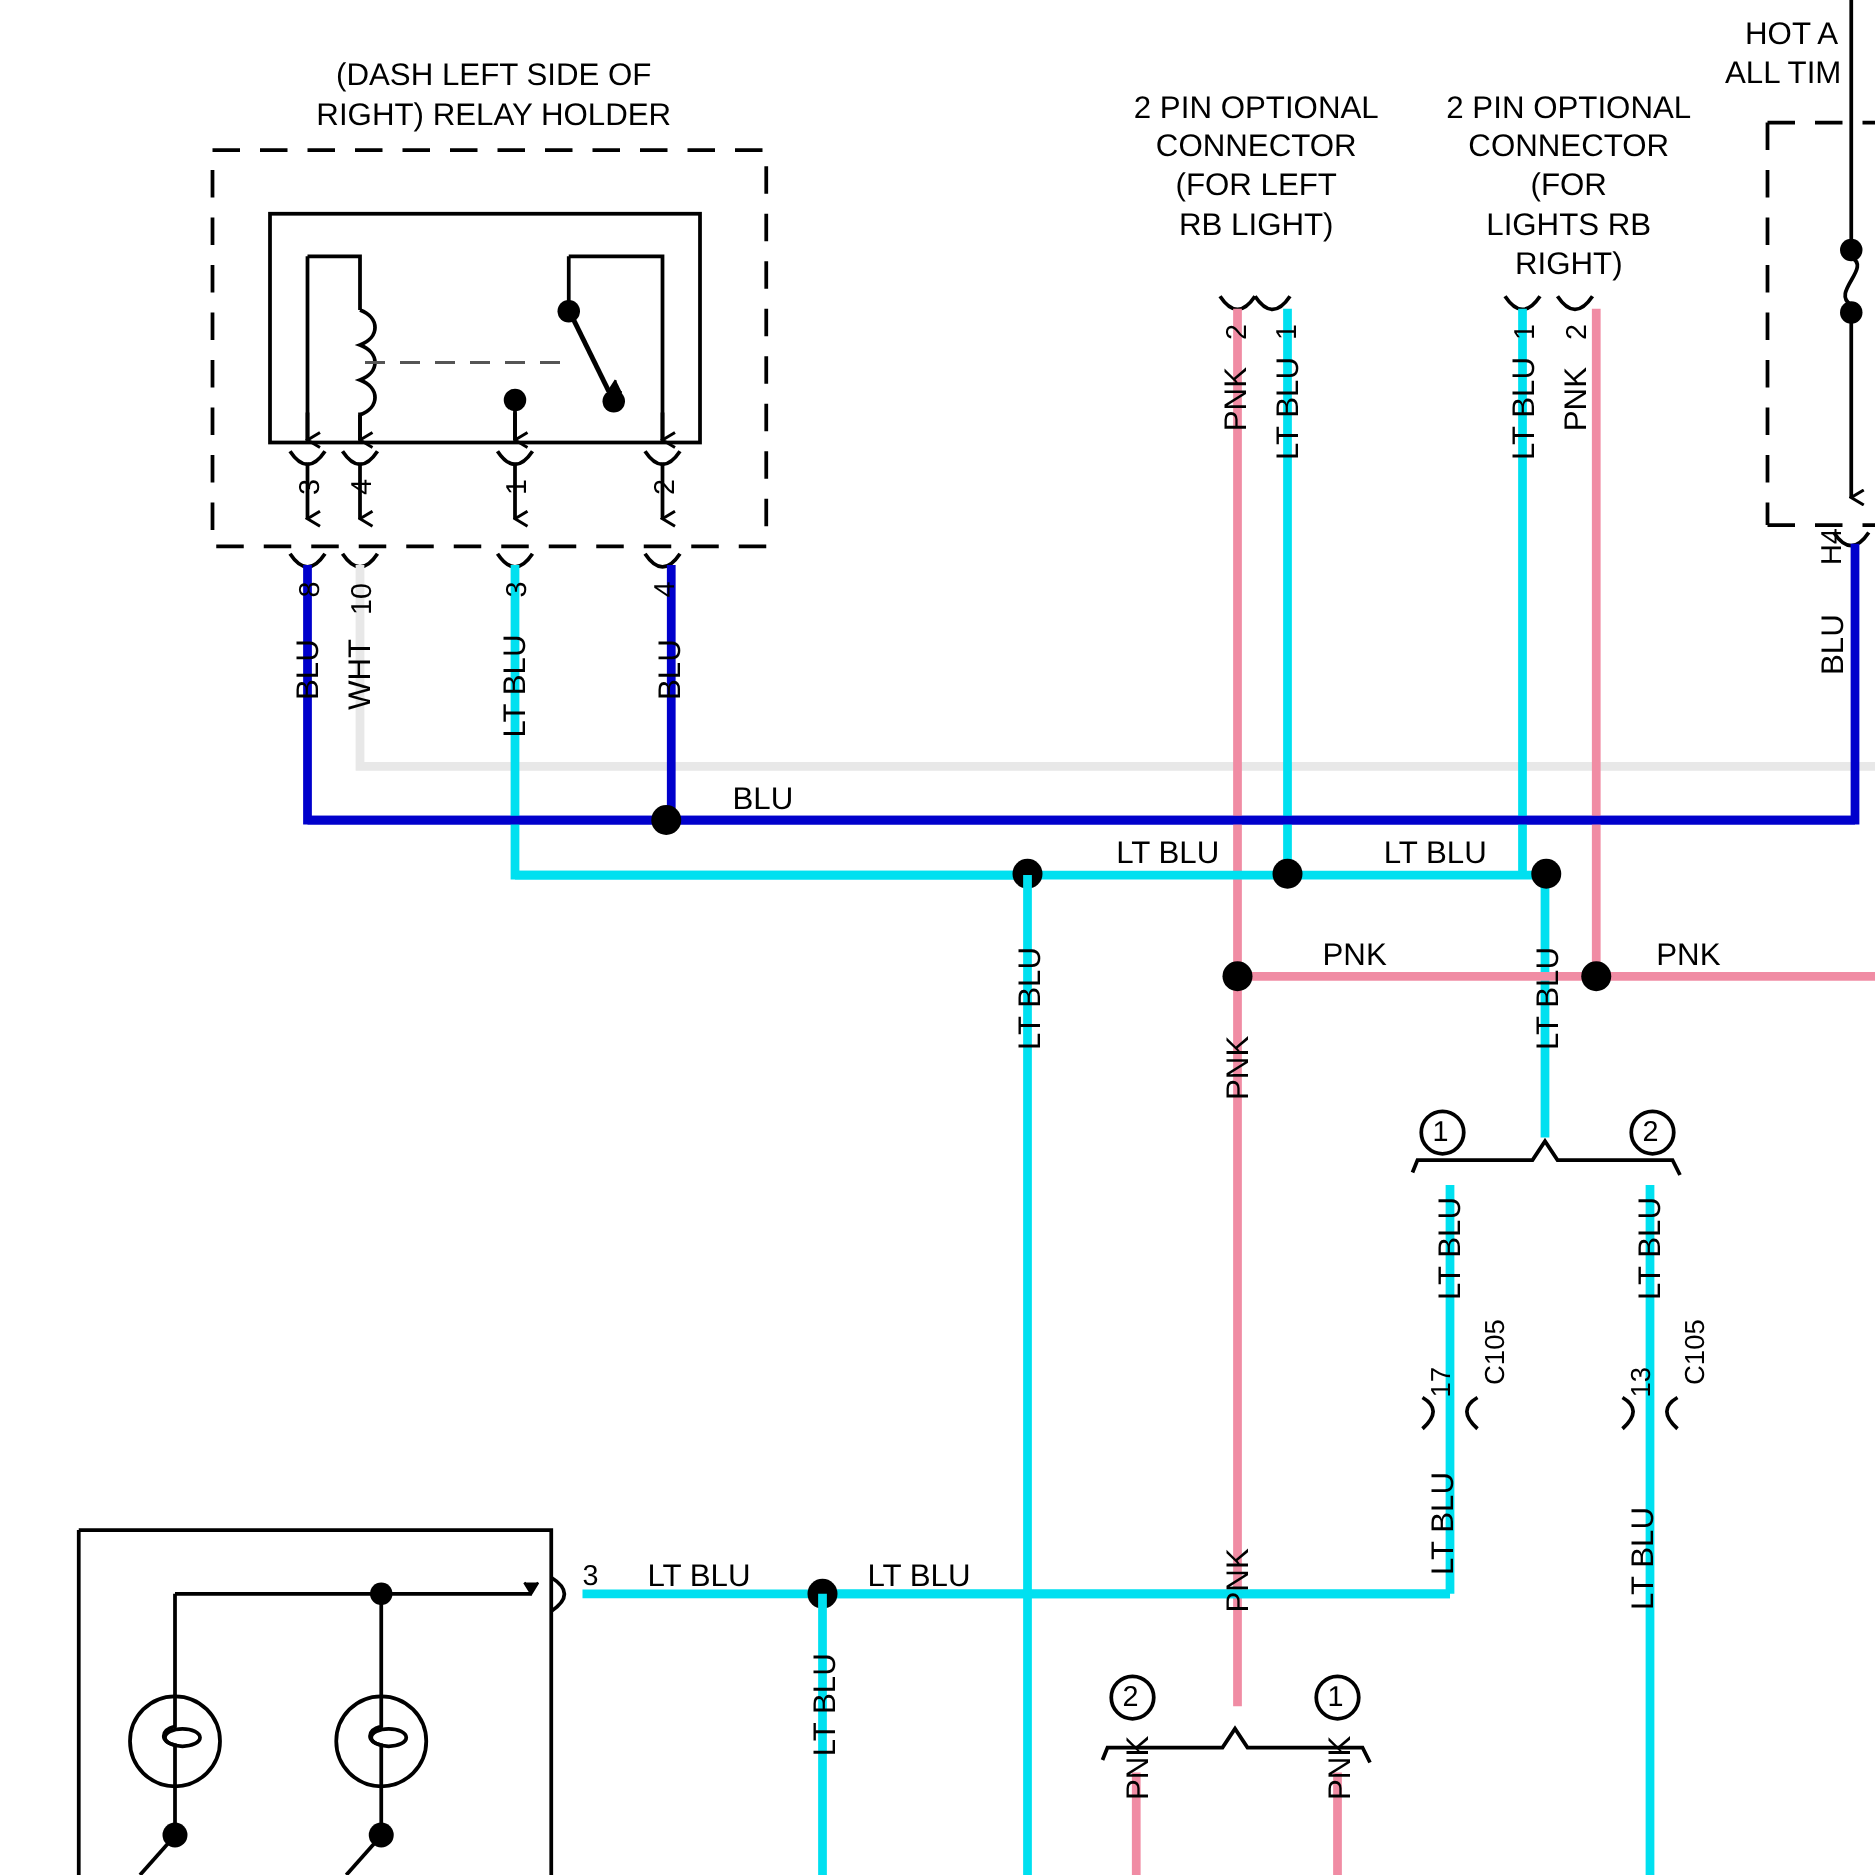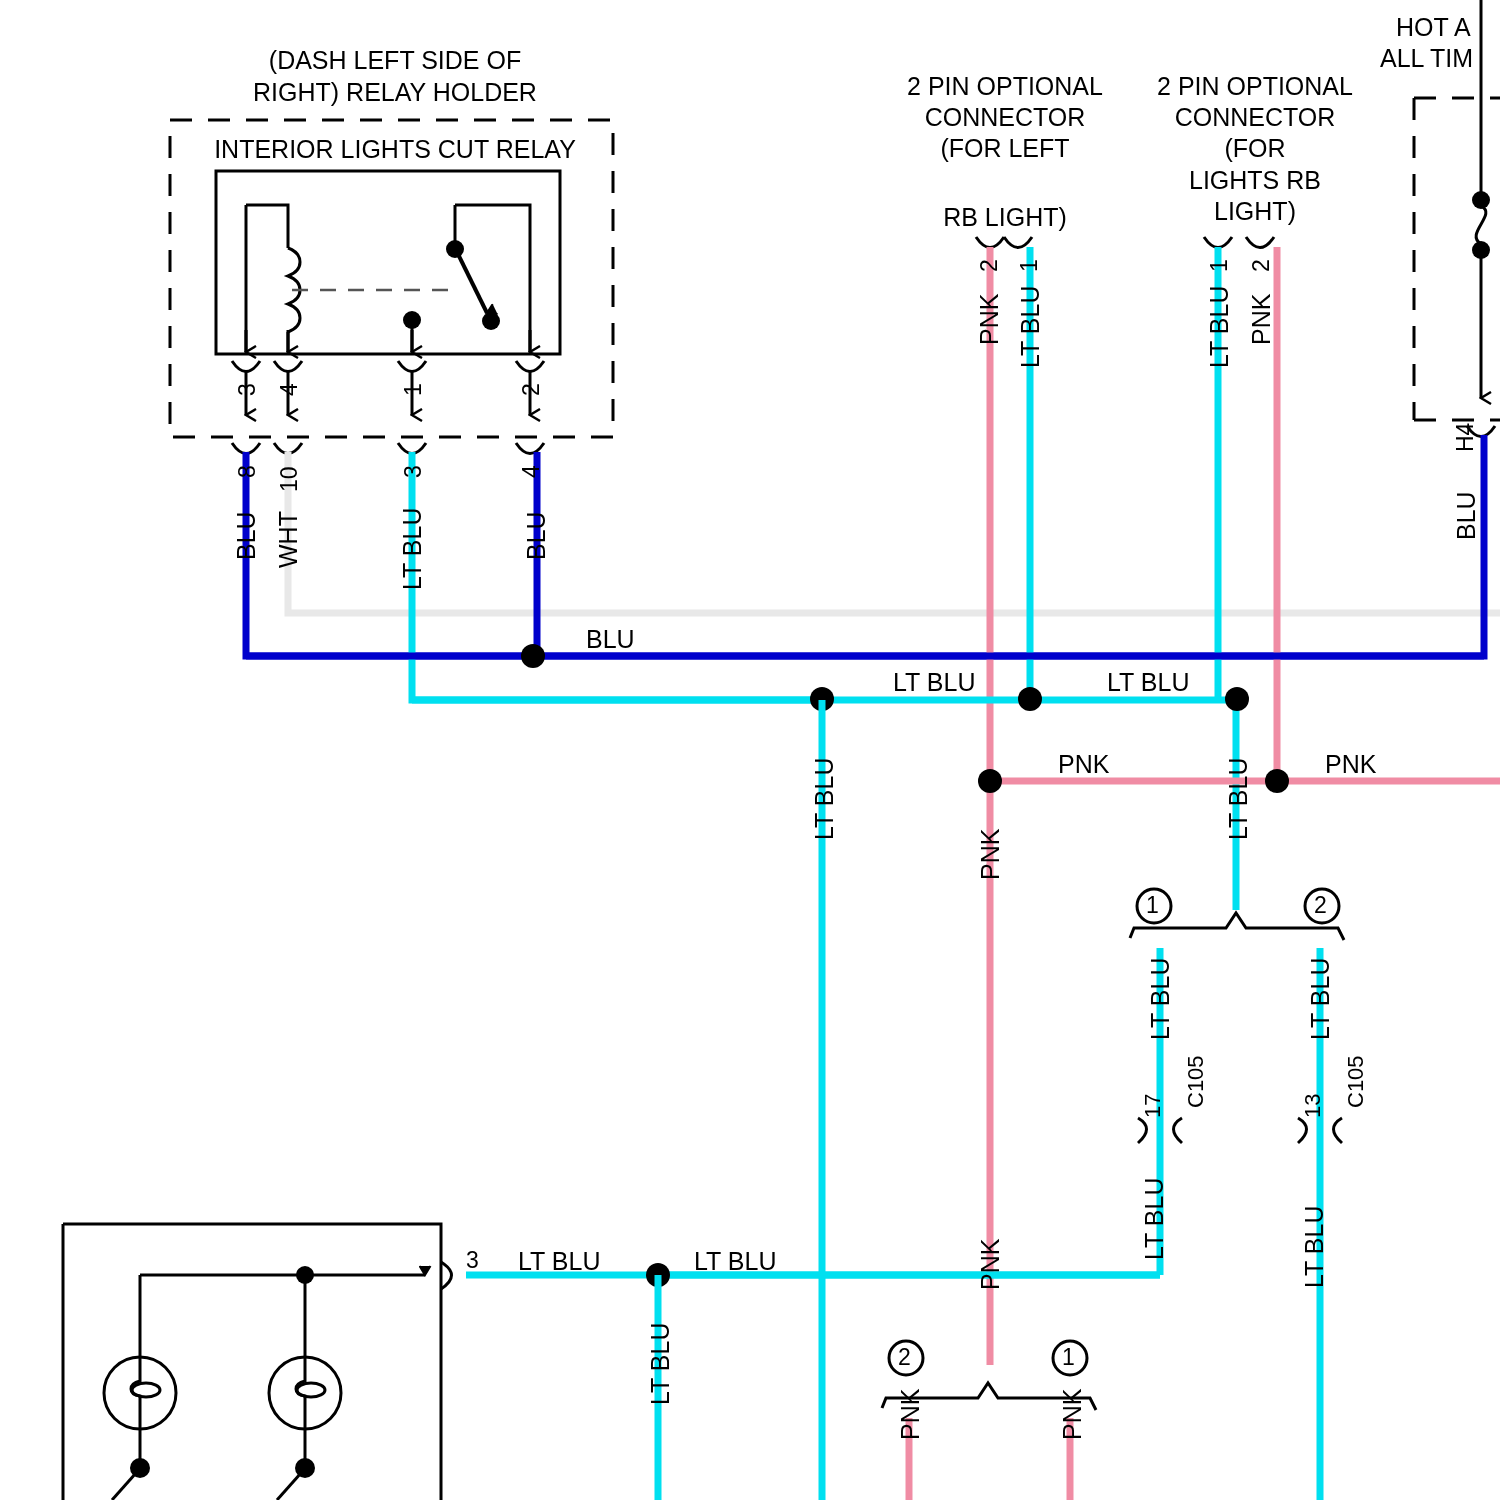--- a/index.html
+++ b/index.html
@@ -261,51 +261,50 @@
     <g>
       <path d="M466,1275 L1160,1275" fill="none" stroke="#00e0f0" stroke-width="7"></path>
       <circle cx="658" cy="1275" r="12" fill="#000"></circle>
       <path d="M658,1275 L658,1500" fill="none" stroke="#00e0f0" stroke-width="7"></path>
     </g>
 
   </svg>
 
   <div class="lbl lbl-h" style="left:250px; top:46px; width:290px;">(DASH LEFT SIDE OF</div>
   <div class="lbl lbl-h" style="left:250px; top:78px; width:290px;">RIGHT) RELAY HOLDER</div>
-  <div class="lbl lbl-h" style="left:180px; top:135px; width:430px;">INTERIOR LIGHTS CUT RELAY</div>
 
   <div class="lbl lbl-pin-v" style="left:234px; top:396px;">3</div>
   <div class="lbl lbl-pin-v" style="left:276px; top:396px;">4</div>
   <div class="lbl lbl-pin-v" style="left:400px; top:396px;">1</div>
   <div class="lbl lbl-pin-v" style="left:518px; top:396px;">2</div>
 
   <div class="lbl lbl-pin-v" style="left:234px; top:478px;">8</div>
   <div class="lbl lbl-pin-v" style="left:276px; top:492px;">10</div>
   <div class="lbl lbl-pin-v" style="left:400px; top:478px;">3</div>
   <div class="lbl lbl-pin-v" style="left:518px; top:478px;">4</div>
 
   <div class="lbl lbl-v" style="left:232px; top:560px;">BLU</div>
   <div class="lbl lbl-v" style="left:274px; top:568px;">WHT</div>
   <div class="lbl lbl-v" style="left:398px; top:590px;">LT BLU</div>
   <div class="lbl lbl-v" style="left:522px; top:560px;">BLU</div>
 
   <div class="lbl lbl-h" style="left:885px; top:72px; width:240px;">2 PIN OPTIONAL</div>
   <div class="lbl lbl-h" style="left:885px; top:103px; width:240px;">CONNECTOR</div>
   <div class="lbl lbl-h" style="left:885px; top:134px; width:240px;">(FOR LEFT</div>
-  <div class="lbl lbl-h" style="left:885px; top:166px; width:240px;margin-top:37px;">RB LIGHT)</div>
+  <div class="lbl lbl-h" style="left:885px; top:166px; width:240px;">RB LIGHT)</div>
   <div class="lbl lbl-pin-v" style="left:976px; top:272px;">2</div>
   <div class="lbl lbl-pin-v" style="left:1016px; top:272px;">1</div>
   <div class="lbl lbl-v" style="left:975px; top:345px;">PNK</div>
   <div class="lbl lbl-v" style="left:1016px; top:368px;">LT BLU</div>
 
   <div class="lbl lbl-h" style="left:1135px; top:72px; width:240px;">2 PIN OPTIONAL</div>
   <div class="lbl lbl-h" style="left:1135px; top:103px; width:240px;">CONNECTOR</div>
   <div class="lbl lbl-h" style="left:1135px; top:134px; width:240px;text-align:center;">(FOR</div>
   <div class="lbl lbl-h" style="left:1135px; top:166px; width:240px;">LIGHTS RB</div>
-  <div class="lbl lbl-h" style="left:1135px; top:197px; width:240px;">LIGHT)</div>
+  <div class="lbl lbl-h" style="left:1135px; top:197px; width:240px;">RIGHT)</div>
   <div class="lbl lbl-pin-v" style="left:1206px; top:272px;">1</div>
   <div class="lbl lbl-pin-v" style="left:1248px; top:272px;">2</div>
   <div class="lbl lbl-v" style="left:1205px; top:368px;">LT BLU</div>
   <div class="lbl lbl-v" style="left:1247px; top:345px;">PNK</div>
 
   <div class="lbl lbl-h" style="left:1396px; top:13px; width:200px; text-align:left;">HOT A</div>
   <div class="lbl lbl-h" style="left:1380px; top:44px; width:220px; text-align:left;">ALL TIM</div>
   <div class="lbl lbl-pin-v" style="left:1452px; top:452px;">H4</div>
   <div class="lbl lbl-v" style="left:1452px; top:540px;">BLU</div>
 

